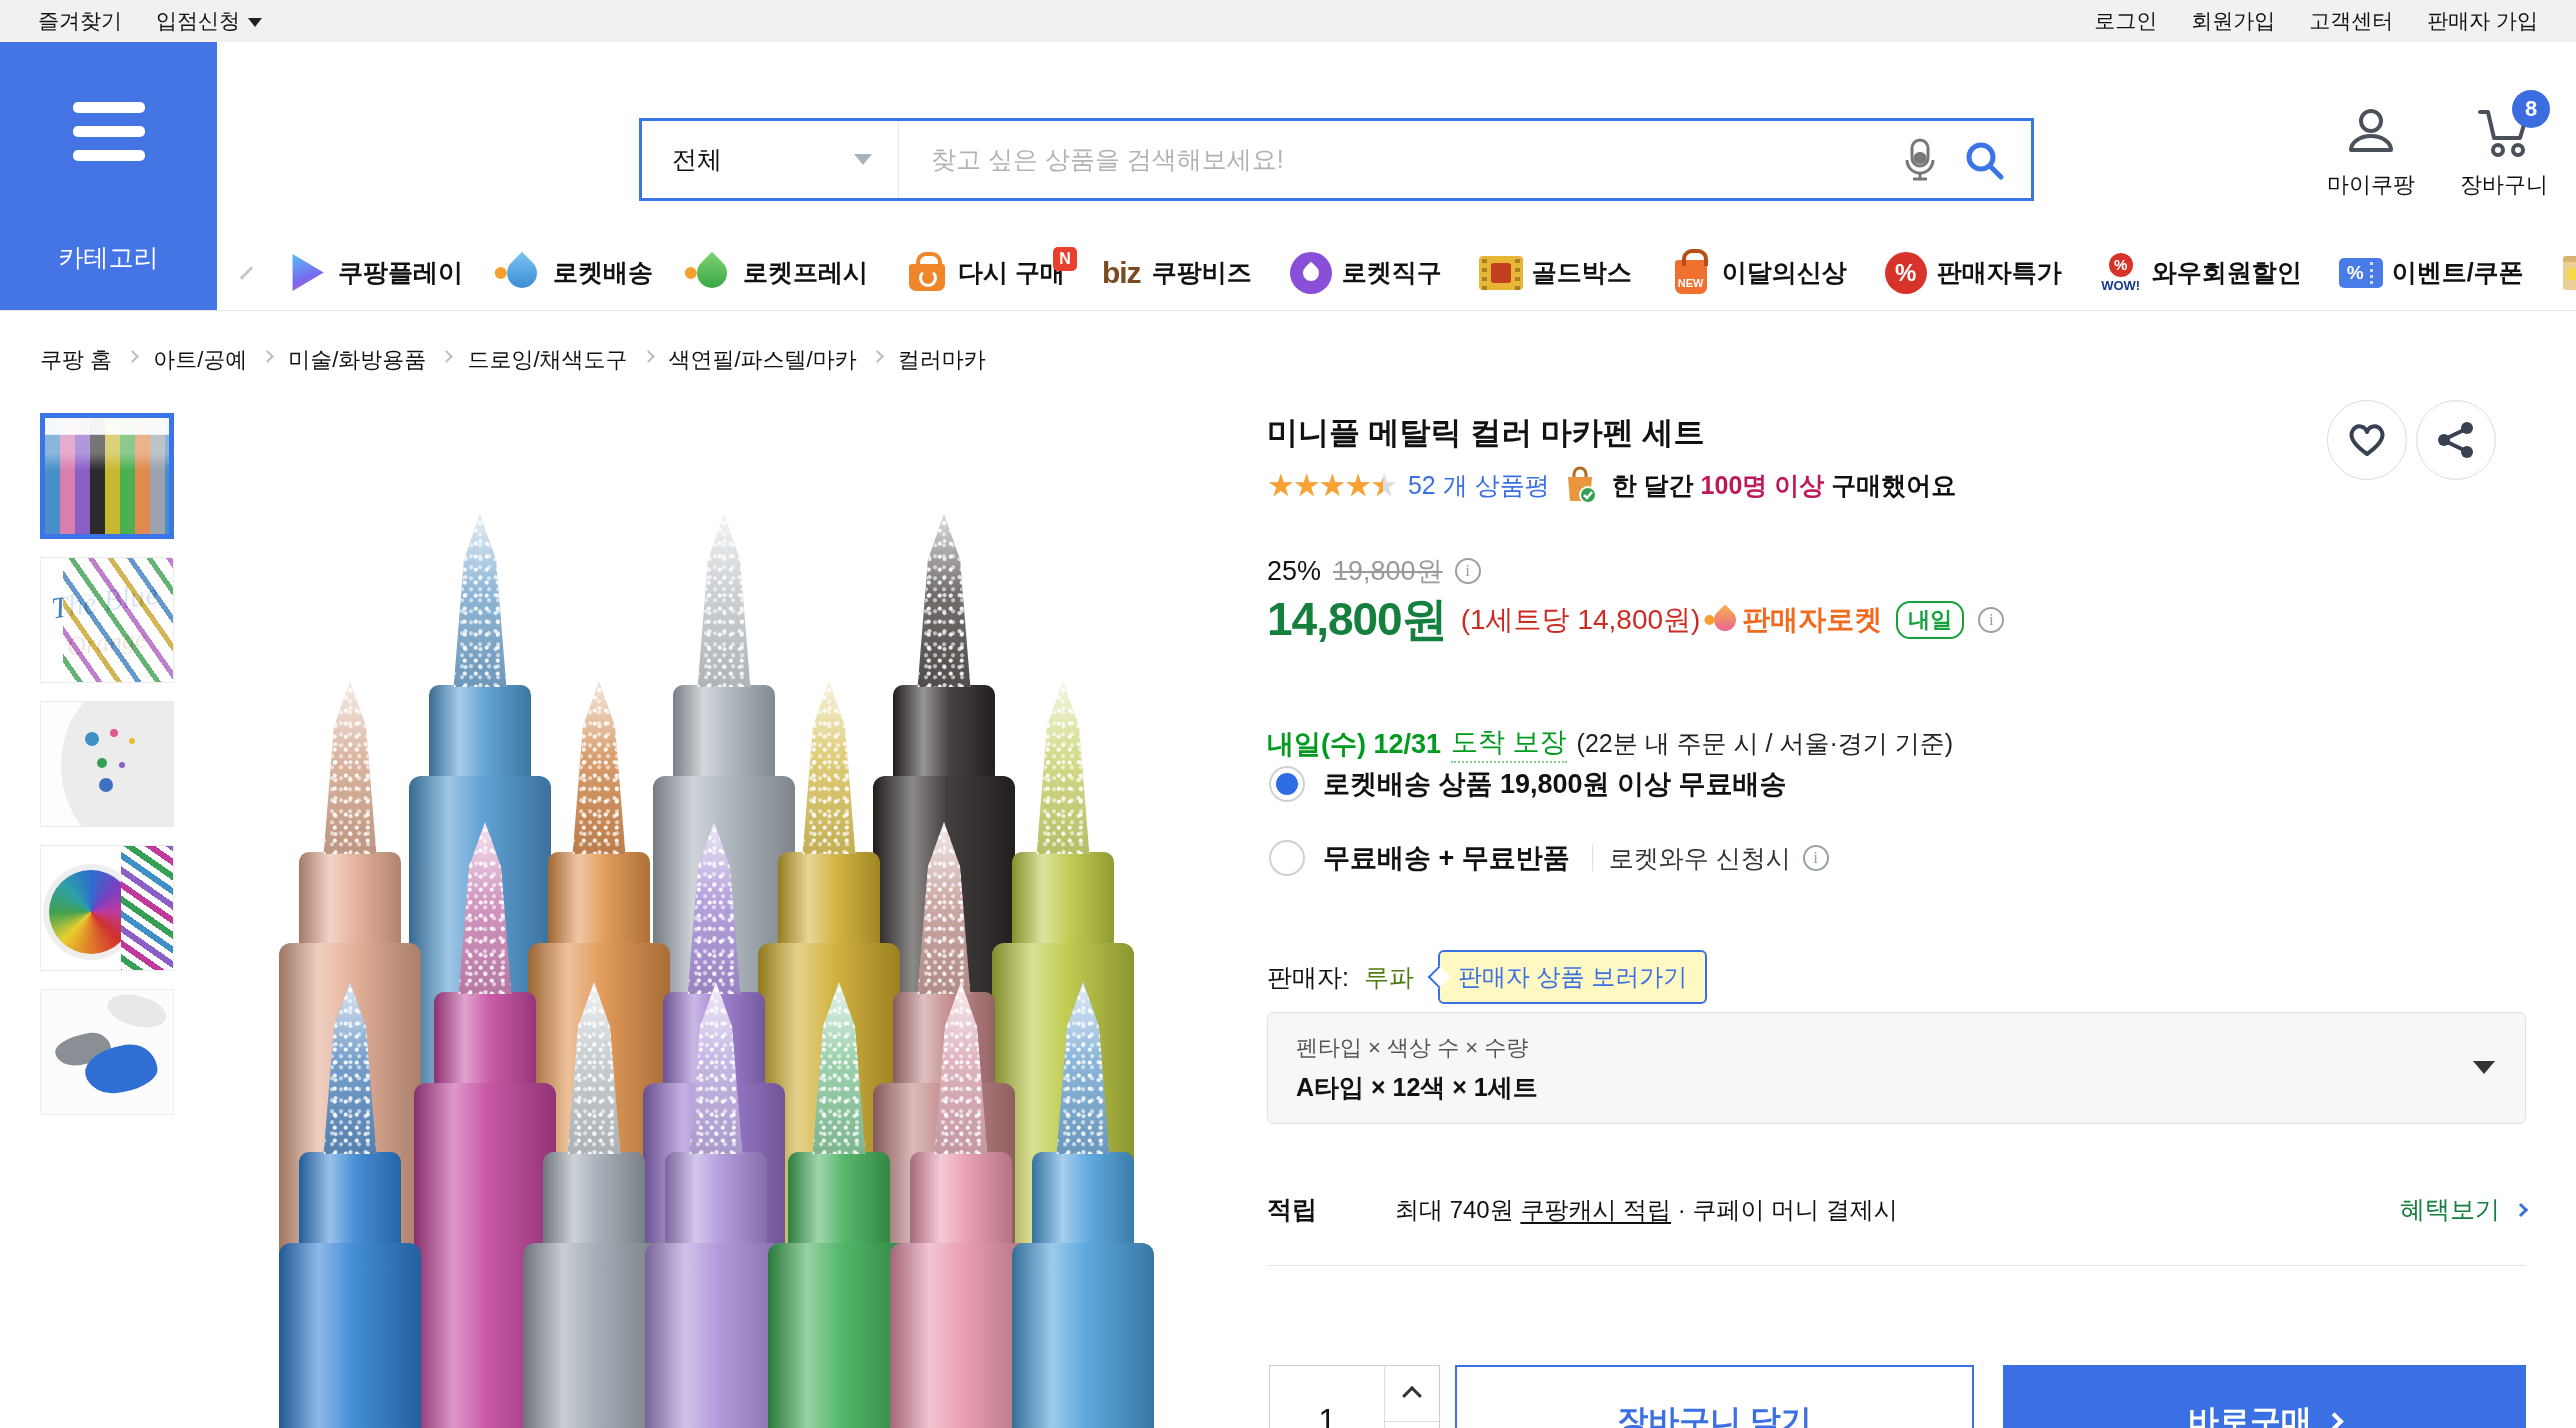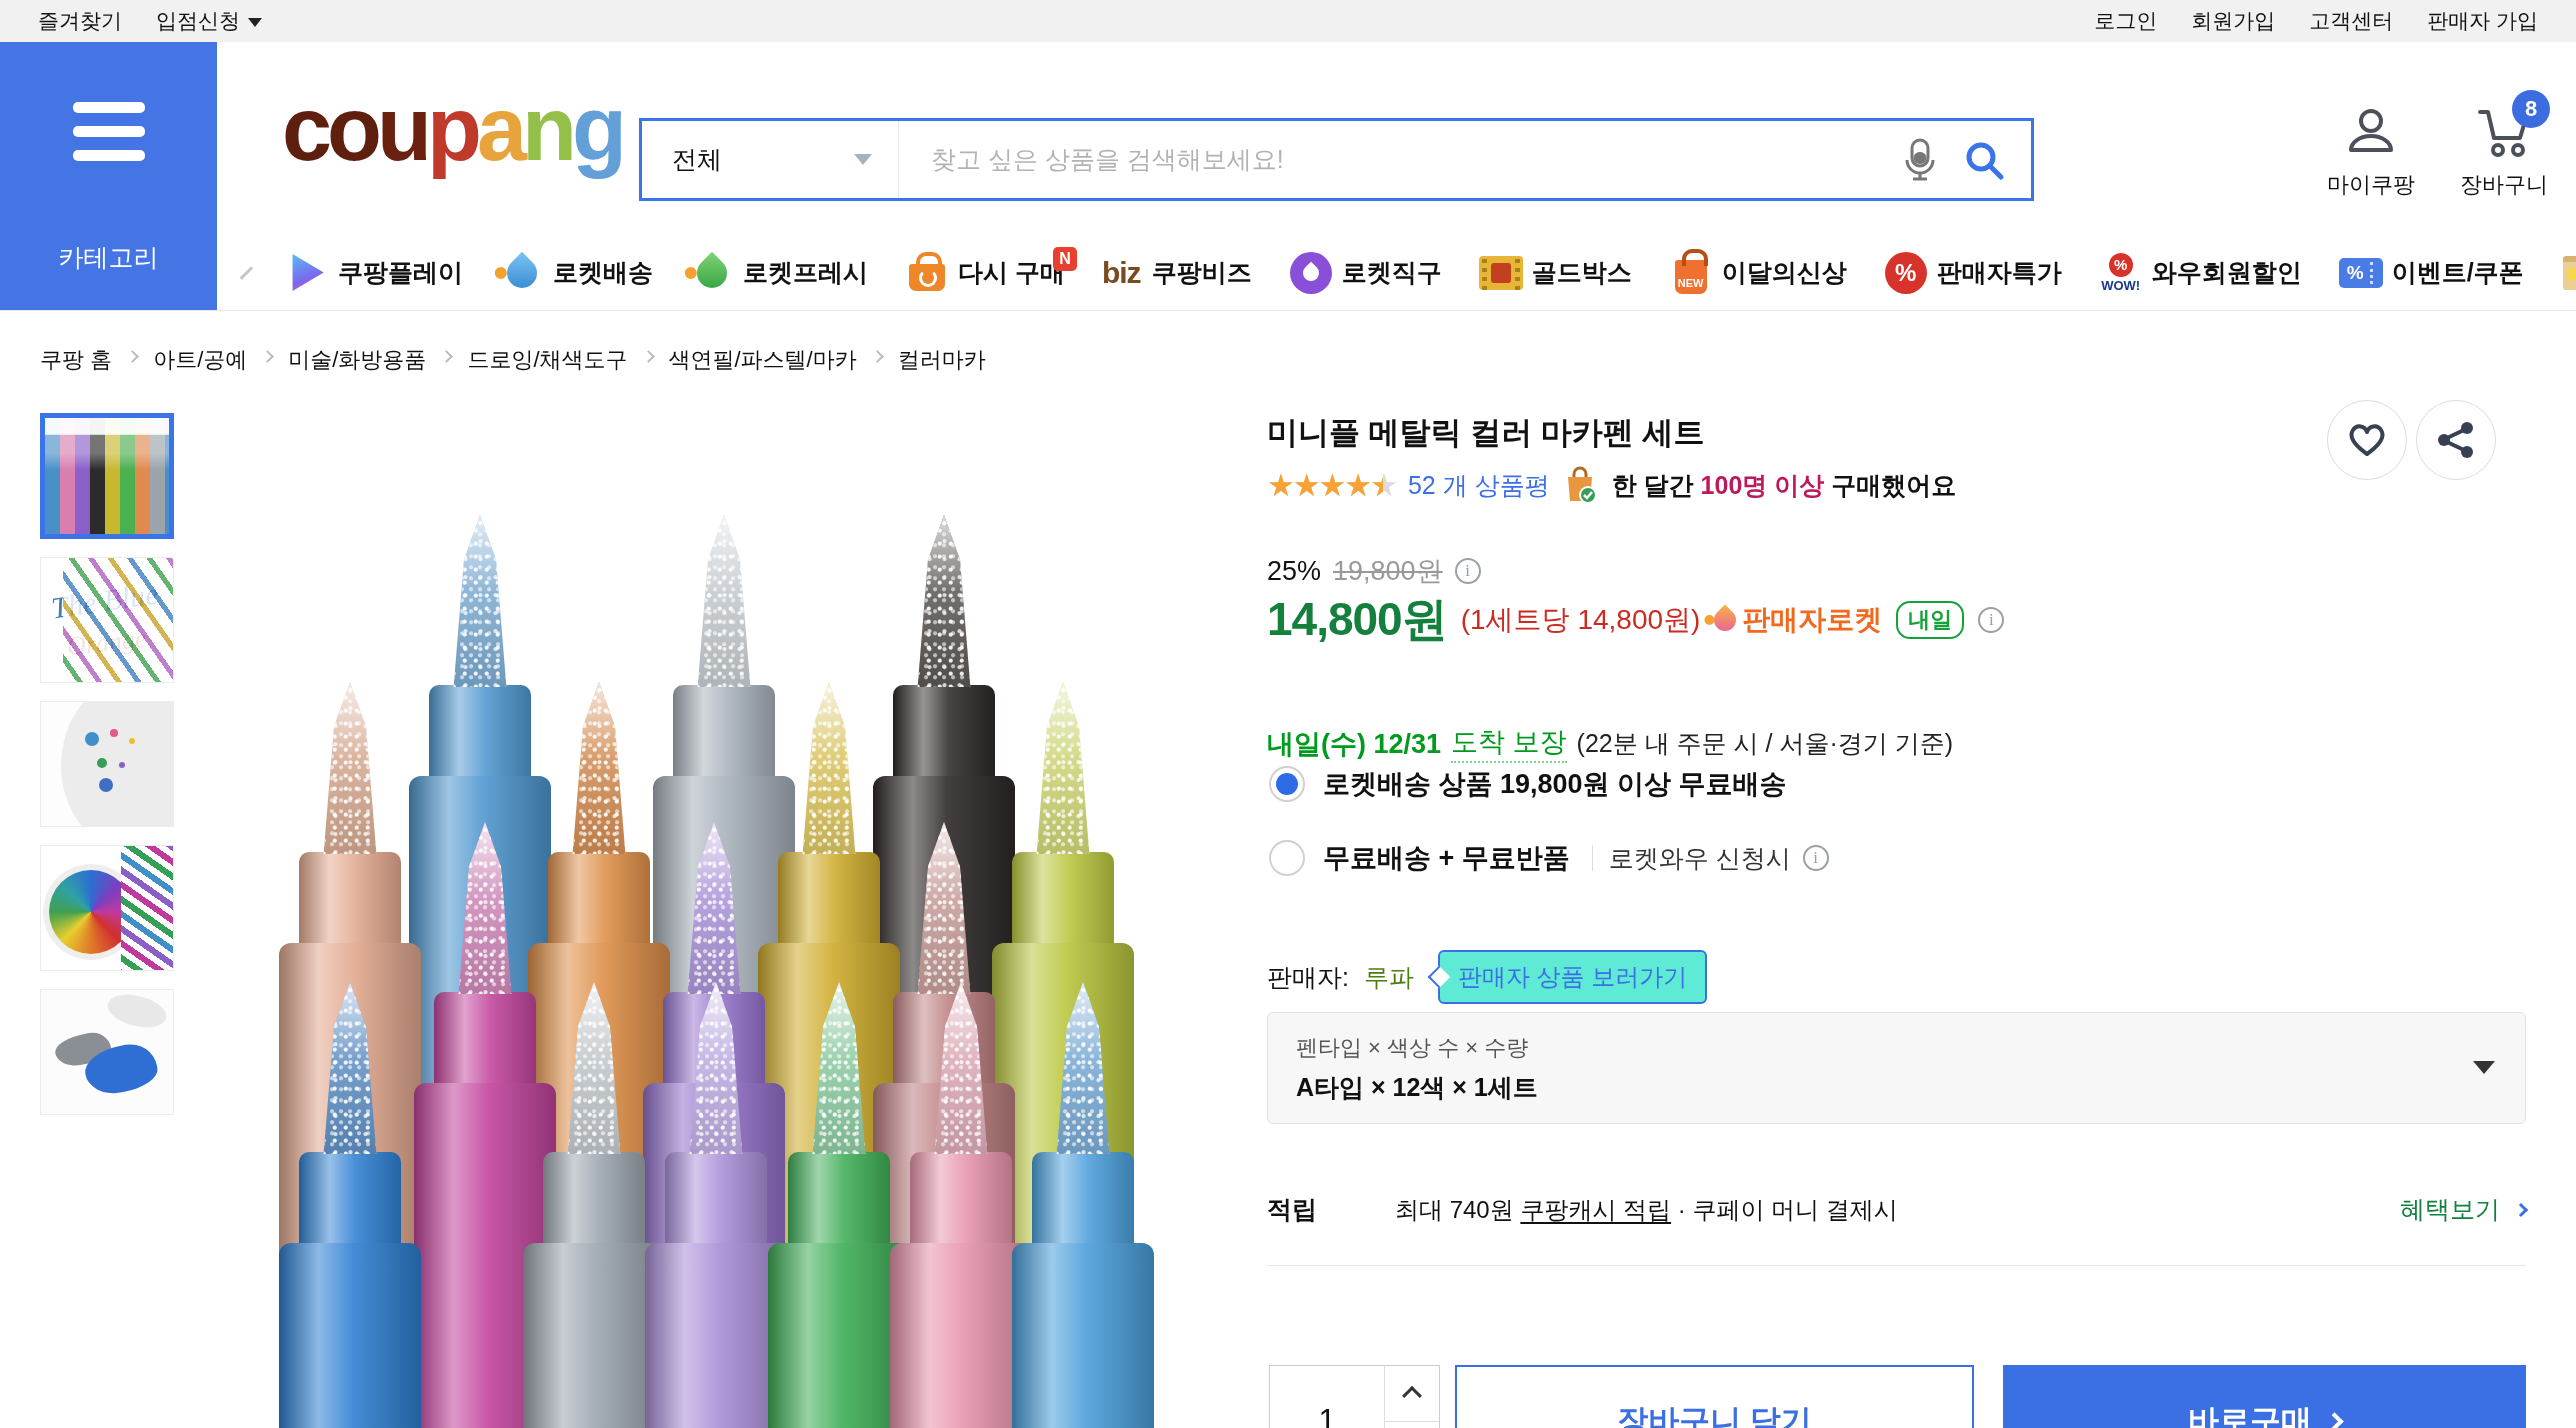--- a/index.html
+++ b/index.html
@@ -197,21 +197,21 @@
   .radio { width:36px; height:36px; border:2px solid #d0d0d0; border-radius:50%; background:#fff;
     display:flex; align-items:center; justify-content:center; flex:none; cursor:pointer; }
   .radio.checked::after { content:""; width:22px; height:22px; border-radius:50%; background:#2f6be4; }
   .radio-label { font-size:27px; font-weight:bold; }
   .radio-note { font-size:25px; color:#333; display:flex; align-items:center; gap:12px; }
   .vdiv { width:1px; height:26px; background:#ddd; margin:0 4px; }
 
   .seller-row { position:absolute; top:555px; left:0; display:flex; align-items:center; font-size:25px; }
   .seller-name { color:#4d7c0f; margin-left:15px; }
   .seller-bubble { position:relative; margin-left:24px; border:2px solid #3b6fe4; border-radius:6px;
-    color:#3b6fe4; font-size:24px; padding:9px 18px; background:#5eead4; cursor:pointer; }
+    color:#3b6fe4; font-size:24px; padding:9px 18px; background:#fef9c3; cursor:pointer; }
   .seller-bubble::before { content:""; position:absolute; left:-9px; top:50%; width:14px; height:14px;
     background:#fff; border-left:2px solid #3b6fe4; border-bottom:2px solid #3b6fe4;
     transform:translateY(-50%) rotate(45deg); }
 
   .option-box { position:absolute; top:617px; left:0; width:1259px; height:112px; background:#f7f7f7;
     border:1px solid #e1e1e1; border-radius:6px; padding:20px 70px 0 28px; cursor:pointer; }
   .option-label { font-size:22px; color:#555; }
   .option-value { font-size:25px; font-weight:bold; margin-top:8px; }
   .option-caret { position:absolute; right:30px; top:48px; width:0; height:0;
     border-left:11px solid transparent; border-right:11px solid transparent; border-top:13px solid #333; }
@@ -268,21 +268,20 @@
 
 <div class="header">
   <div class="category-block">
     <div class="hamburger">
         <span></span>
         <span></span>
         <span></span>
       </div>
     <div class="category-label">카테고리</div>
   </div>
-  <div class="logo"><span style="color: rgb(94, 31, 14);">c</span><span style="color: rgb(94, 31, 14);">o</span><span style="color: rgb(107, 33, 16);">u</span><span style="color: rgb(192, 58, 44);">p</span><span style="color: rgb(232, 164, 60);">a</span><span style="color: rgb(148, 192, 74);">n</span><span style="color: rgb(100, 160, 216);">g</span></div>
 
   <div class="search-bar">
     <div class="search-scope">
       <span>전체</span>
       <span class="caret"></span>
     </div>
     <input class="search-input" placeholder="찾고 싶은 상품을 검색해보세요!" style="">
     <div class="search-icons">
       <svg width="30" height="44" viewBox="0 0 30 44">
         <rect x="7" y="2" width="16" height="26" rx="8" fill="none" stroke="#777" stroke-width="3"></rect>

